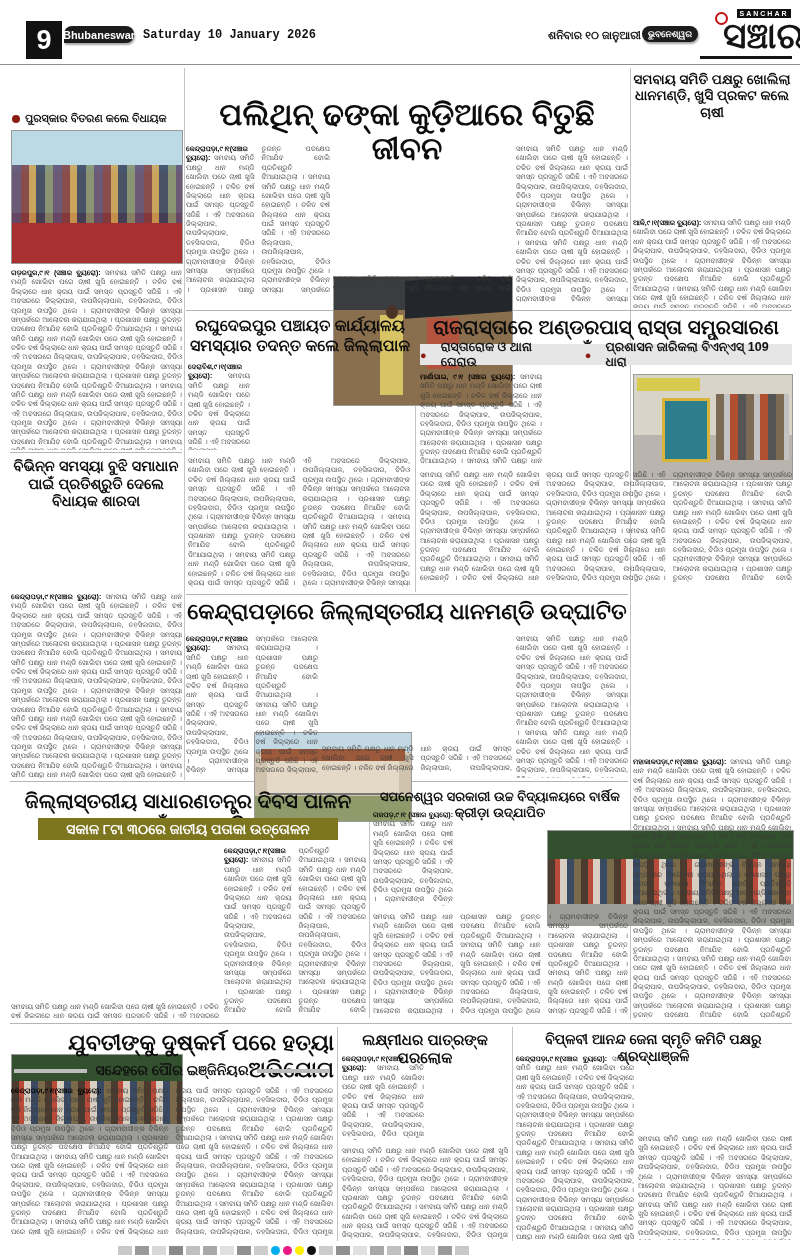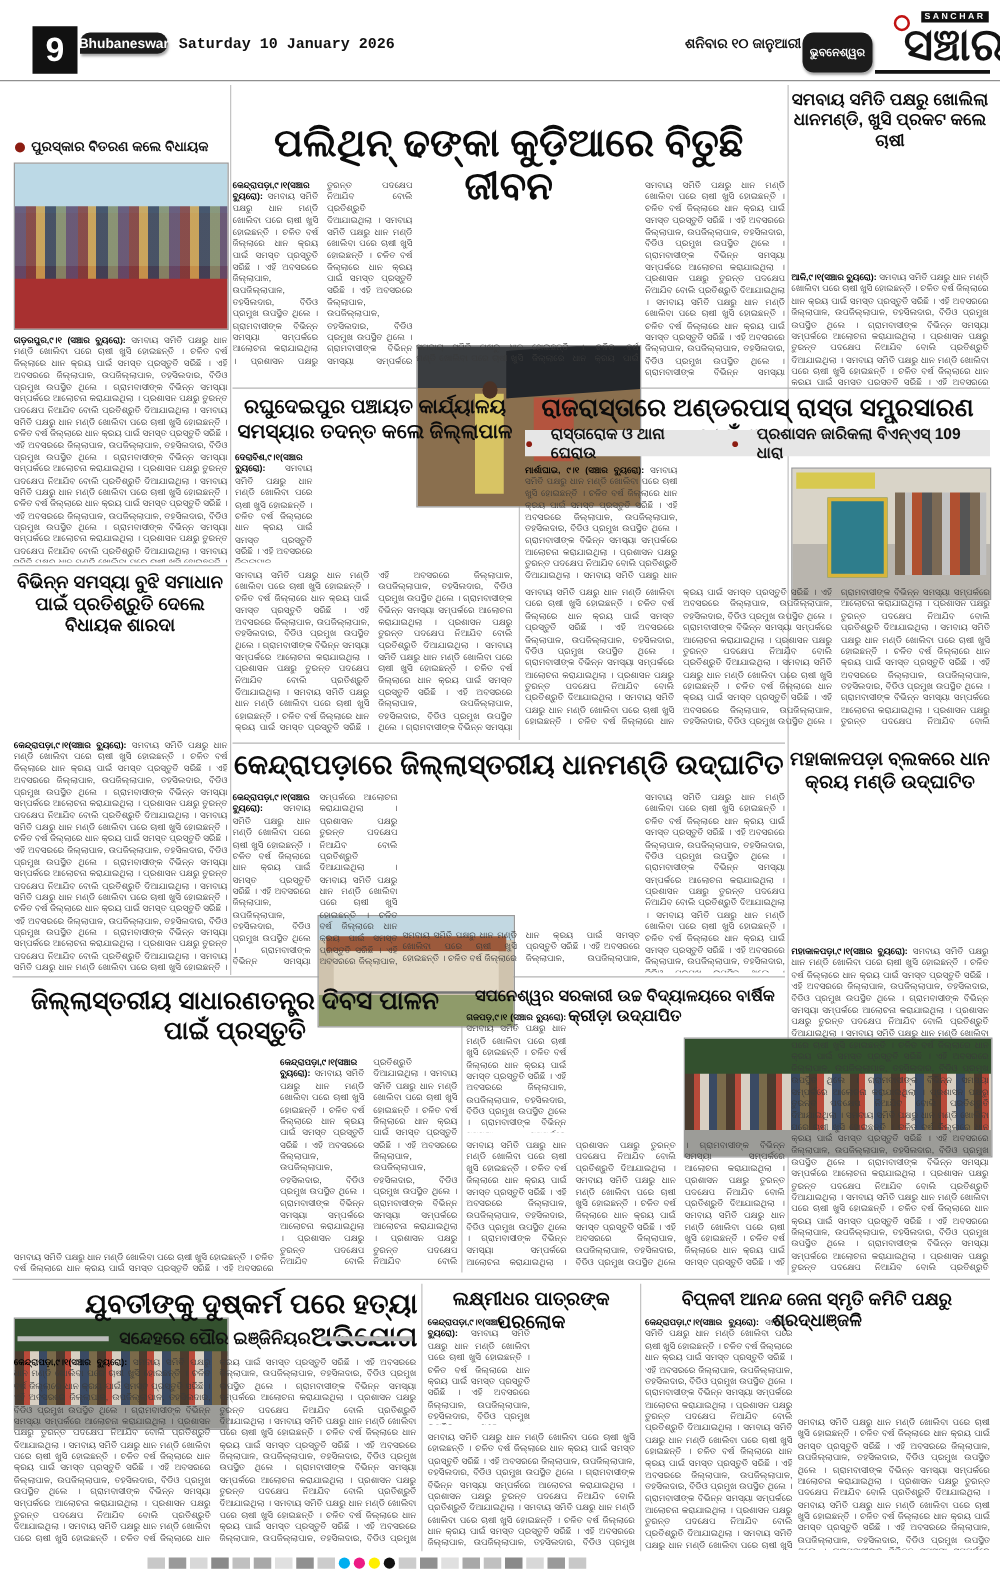--- a/index.html
+++ b/index.html
@@ -64,21 +64,21 @@
 </head>
 <body>
 
 <div id="page">
 
   <div class="abs pgnum" style="left:26px;top:21px;width:36px;height:38px;">9</div>
   <div class="abs ed-pill" style="left:64px;top:26px;width:70px;height:17px;">Bhubaneswar</div>
   <div class="abs date-en" style="left:143px;top:28px;">Saturday 10 January 2026</div>
 
   <div class="abs date-or" style="left:548px;top:29px;">ଶନିବାର ୧୦ ଜାନୁଆରୀ ୨୦୨୬</div>
-  <div class="abs ed-pill" style="left:642px;top:26px;width:56px;height:32px;border-radius:9px;font-size:9px;">ଭୁବନେଶ୍ୱର</div>
+  <div class="abs ed-pill" style="left:642px;top:26px;width:56px;height:16px;border-radius:9px;font-size:9px;">ଭୁବନେଶ୍ୱର</div>
 
   <div class="abs mast-small" style="left:737px;top:9px;width:54px;height:9px;">SANCHAR</div>
   <div class="abs mast-dot" style="left:715px;top:12px;"></div>
   <div class="abs mast" style="left:702px;top:18px;margin-left:21px;">ସଞ୍ଚାର</div>
   <div class="abs mast-under" style="left:700px;top:56px;width:92px;height:3px;"></div>
 
   <div class="abs hline" style="left:0;top:64px;width:800px;background:#8f8f8f;"></div>
 
   <div class="abs vline" style="left:184px;top:68px;height:712px;"></div>
   <div class="abs vline" style="left:630px;top:68px;height:952px;"></div>
@@ -160,27 +160,27 @@
   </div>
 
   <div class="abs hl" style="left:186px;top:599px;width:442px;font-size:22px;">କେନ୍ଦ୍ରାପଡ଼ାରେ ଜିଲ୍ଲାସ୍ତରୀୟ ଧାନମଣ୍ଡି ଉଦ୍‌ଘାଟିତ</div>
   <div class="abs body cols2" style="left:186px;top:634px;width:132px;height:144px;">
     <b class="dl">କେନ୍ଦ୍ରାପଡ଼ା,୯।୧(ସଞ୍ଚାର ବ୍ୟୁରୋ):</b> <span>ସମବାୟ ସମିତି ପକ୍ଷରୁ ଧାନ ମଣ୍ଡି ଖୋଲିବା ପରେ ଚାଷୀ ଖୁସି ହୋଇଛନ୍ତି । ଚଳିତ ବର୍ଷ ଜିଲ୍ଲାରେ ଧାନ କ୍ରୟ ପାଇଁ ସମସ୍ତ ପ୍ରସ୍ତୁତି ସରିଛି । ଏହି ଅବସରରେ ଜିଲ୍ଲାପାଳ, ଉପଜିଲ୍ଲାପାଳ, ତହସିଲଦାର, ବିଡିଓ ପ୍ରମୁଖ ଉପସ୍ଥିତ ଥିଲେ । ଗ୍ରାମବାସୀଙ୍କ ବିଭିନ୍ନ ସମସ୍ୟା ସମ୍ପର୍କରେ ଆଲୋଚନା କରାଯାଇଥିଲା । ପ୍ରଶାସନ ପକ୍ଷରୁ ତୁରନ୍ତ ପଦକ୍ଷେପ ନିଆଯିବ ବୋଲି ପ୍ରତିଶ୍ରୁତି ଦିଆଯାଇଥିଲା । ସମବାୟ ସମିତି ପକ୍ଷରୁ ଧାନ ମଣ୍ଡି ଖୋଲିବା ପରେ ଚାଷୀ ଖୁସି ହୋଇଛନ୍ତି । ଚଳିତ ବର୍ଷ ଜିଲ୍ଲାରେ ଧାନ କ୍ରୟ ପାଇଁ ସମସ୍ତ ପ୍ରସ୍ତୁତି ସରିଛି । ଏହି ଅବସରରେ ଜିଲ୍ଲାପାଳ, ଉପଜିଲ୍ଲାପାଳ, ତହସିଲଦାର, ବିଡିଓ ପ୍ରମୁଖ ଉପସ୍ଥିତ ଥିଲେ । ଗ୍ରାମବାସୀଙ୍କ ବିଭିନ୍ନ ସମସ୍ୟା ସମ୍ପର୍କରେ ଆଲୋଚନା କରାଯାଇଥିଲା । ପ୍ରଶାସନ ପକ୍ଷରୁ ତୁରନ୍ତ ପଦକ୍ଷେପ ନିଆଯିବ ବୋଲି ପ୍ରତିଶ୍ରୁତି ଦିଆଯାଇଥିଲା । ସମବାୟ ସମିତି ପକ୍ଷରୁ ଧାନ ମଣ୍ଡି ଖୋଲିବା ପରେ ଚାଷୀ ଖୁସି ହୋଇଛନ୍ତି । ଚଳିତ ବର୍ଷ ଜିଲ୍ଲାରେ ଧାନ କ୍ରୟ ପାଇଁ ସମସ୍ତ ପ୍ରସ୍ତୁତି ସରିଛି । ଏହି ଅବସରରେ ଜିଲ୍ଲାପାଳ, ଉପଜିଲ୍ଲାପାଳ, ତହସିଲଦାର, ବିଡିଓ ପ୍ରମୁଖ ଉପସ୍ଥିତ ଥିଲେ । ଗ୍ରାମବାସୀଙ୍କ ବିଭିନ୍ନ ସମସ୍ୟା ସମ୍ପର୍କରେ ଆଲୋଚନା କରାଯାଇଥିଲା । ପ୍ରଶାସନ ପକ୍ଷରୁ ତୁରନ୍ତ ପଦକ୍ଷେପ ନିଆଯିବ ବୋଲି ପ୍ରତିଶ୍ରୁତି ଦିଆଯାଇଥିଲା । ସମବାୟ ସମିତି ପକ୍ଷରୁ ଧାନ ମଣ୍ଡି ଖୋଲିବା ପରେ ଚାଷୀ ଖୁସି ହୋଇଛନ୍ତି । ଚଳିତ ବର୍ଷ ଜିଲ୍ଲାରେ ଧାନ କ୍ରୟ ପାଇଁ ସମସ୍ତ ପ୍ରସ୍ତୁତି ସରିଛି । ଏହି ଅବସରରେ ଜିଲ୍ଲାପାଳ, ଉପଜିଲ୍ଲାପାଳ, ତହସିଲଦାର, ବିଡିଓ ପ୍ରମୁଖ ଉପସ୍ଥିତ ଥିଲେ । ଗ୍ରାମବାସୀଙ୍କ ବିଭିନ୍ନ ସମସ୍ୟା ସମ୍ପର୍କରେ ଆଲୋଚନା କରାଯାଇଥିଲା । ପ୍ରଶାସନ ପକ୍ଷରୁ ତୁରନ୍ତ ପଦକ୍ଷେପ ନିଆଯିବ ବୋଲି ପ୍ରତିଶ୍ରୁତି ଦିଆଯାଇଥିଲା । </span>
   </div>
 
   <div class="abs body cols2" style="left:322px;top:744px;width:190px;height:34px;"><span>ସମବାୟ ସମିତି ପକ୍ଷରୁ ଧାନ ମଣ୍ଡି ଖୋଲିବା ପରେ ଚାଷୀ ଖୁସି ହୋଇଛନ୍ତି । ଚଳିତ ବର୍ଷ ଜିଲ୍ଲାରେ ଧାନ କ୍ରୟ ପାଇଁ ସମସ୍ତ ପ୍ରସ୍ତୁତି ସରିଛି । ଏହି ଅବସରରେ ଜିଲ୍ଲାପାଳ, ଉପଜିଲ୍ଲାପାଳ, ତହସିଲଦାର, ବିଡିଓ ପ୍ରମୁଖ ଉପସ୍ଥିତ ଥିଲେ । ଗ୍ରାମବାସୀଙ୍କ ବିଭିନ୍ନ ସମସ୍ୟା ସମ୍ପର୍କରେ ଆଲୋଚନା କରାଯାଇଥିଲା । ପ୍ରଶାସନ ପକ୍ଷରୁ ତୁରନ୍ତ ପଦକ୍ଷେପ ନିଆଯିବ ବୋଲି ପ୍ରତିଶ୍ରୁତି ଦିଆଯାଇଥିଲା । ସମବାୟ ସମିତି ପକ୍ଷରୁ ଧାନ ମଣ୍ଡି ଖୋଲିବା ପରେ ଚାଷୀ ଖୁସି ହୋଇଛନ୍ତି । ଚଳିତ ବର୍ଷ ଜିଲ୍ଲାରେ ଧାନ କ୍ରୟ ପାଇଁ ସମସ୍ତ ପ୍ରସ୍ତୁତି ସରିଛି । ଏହି ଅବସରରେ ଜିଲ୍ଲାପାଳ, ଉପଜିଲ୍ଲାପାଳ, ତହସିଲଦାର, ବିଡିଓ ପ୍ରମୁଖ ଉପସ୍ଥିତ ଥିଲେ । ଗ୍ରାମବାସୀଙ୍କ ବିଭିନ୍ନ ସମସ୍ୟା ସମ୍ପର୍କରେ ଆଲୋଚନା କରାଯାଇଥିଲା । ପ୍ରଶାସନ ପକ୍ଷରୁ ତୁରନ୍ତ ପଦକ୍ଷେପ ନିଆଯିବ ବୋଲି ପ୍ରତିଶ୍ରୁତି ଦିଆଯାଇଥିଲା । </span></div>
   <div class="abs body" style="left:516px;top:634px;width:112px;height:144px;"><span>ସମବାୟ ସମିତି ପକ୍ଷରୁ ଧାନ ମଣ୍ଡି ଖୋଲିବା ପରେ ଚାଷୀ ଖୁସି ହୋଇଛନ୍ତି । ଚଳିତ ବର୍ଷ ଜିଲ୍ଲାରେ ଧାନ କ୍ରୟ ପାଇଁ ସମସ୍ତ ପ୍ରସ୍ତୁତି ସରିଛି । ଏହି ଅବସରରେ ଜିଲ୍ଲାପାଳ, ଉପଜିଲ୍ଲାପାଳ, ତହସିଲଦାର, ବିଡିଓ ପ୍ରମୁଖ ଉପସ୍ଥିତ ଥିଲେ । ଗ୍ରାମବାସୀଙ୍କ ବିଭିନ୍ନ ସମସ୍ୟା ସମ୍ପର୍କରେ ଆଲୋଚନା କରାଯାଇଥିଲା । ପ୍ରଶାସନ ପକ୍ଷରୁ ତୁରନ୍ତ ପଦକ୍ଷେପ ନିଆଯିବ ବୋଲି ପ୍ରତିଶ୍ରୁତି ଦିଆଯାଇଥିଲା । ସମବାୟ ସମିତି ପକ୍ଷରୁ ଧାନ ମଣ୍ଡି ଖୋଲିବା ପରେ ଚାଷୀ ଖୁସି ହୋଇଛନ୍ତି । ଚଳିତ ବର୍ଷ ଜିଲ୍ଲାରେ ଧାନ କ୍ରୟ ପାଇଁ ସମସ୍ତ ପ୍ରସ୍ତୁତି ସରିଛି । ଏହି ଅବସରରେ ଜିଲ୍ଲାପାଳ, ଉପଜିଲ୍ଲାପାଳ, ତହସିଲଦାର, ବିଡିଓ ପ୍ରମୁଖ ଉପସ୍ଥିତ ଥିଲେ । ଗ୍ରାମବାସୀଙ୍କ ବିଭିନ୍ନ ସମସ୍ୟା ସମ୍ପର୍କରେ ଆଲୋଚନା କରାଯାଇଥିଲା । ପ୍ରଶାସନ ପକ୍ଷରୁ ତୁରନ୍ତ ପଦକ୍ଷେପ ନିଆଯିବ ବୋଲି ପ୍ରତିଶ୍ରୁତି ଦିଆଯାଇଥିଲା । ସମବାୟ ସମିତି ପକ୍ଷରୁ ଧାନ ମଣ୍ଡି ଖୋଲିବା ପରେ ଚାଷୀ ଖୁସି ହୋଇଛନ୍ତି । ଚଳିତ ବର୍ଷ ଜିଲ୍ଲାରେ ଧାନ କ୍ରୟ ପାଇଁ ସମସ୍ତ ପ୍ରସ୍ତୁତି ସରିଛି । ଏହି ଅବସରରେ ଜିଲ୍ଲାପାଳ, ଉପଜିଲ୍ଲାପାଳ, ତହସିଲଦାର, ବିଡିଓ ପ୍ରମୁଖ ଉପସ୍ଥିତ ଥିଲେ । ଗ୍ରାମବାସୀଙ୍କ ବିଭିନ୍ନ ସମସ୍ୟା ସମ୍ପର୍କରେ ଆଲୋଚନା କରାଯାଇଥିଲା । ପ୍ରଶାସନ ପକ୍ଷରୁ ତୁରନ୍ତ ପଦକ୍ଷେପ ନିଆଯିବ ବୋଲି ପ୍ରତିଶ୍ରୁତି ଦିଆଯାଇଥିଲା । ସମବାୟ ସମିତି ପକ୍ଷରୁ ଧାନ ମଣ୍ଡି ଖୋଲିବା ପରେ ଚାଷୀ ଖୁସି ହୋଇଛନ୍ତି । ଚଳିତ ବର୍ଷ ଜିଲ୍ଲାରେ ଧାନ କ୍ରୟ ପାଇଁ ସମସ୍ତ ପ୍ରସ୍ତୁତି ସରିଛି । ଏହି ଅବସରରେ ଜିଲ୍ଲାପାଳ, ଉପଜିଲ୍ଲାପାଳ, ତହସିଲଦାର, ବିଡିଓ ପ୍ରମୁଖ ଉପସ୍ଥିତ ଥିଲେ । ଗ୍ରାମବାସୀଙ୍କ ବିଭିନ୍ନ ସମସ୍ୟା ସମ୍ପର୍କରେ ଆଲୋଚନା କରାଯାଇଥିଲା । ପ୍ରଶାସନ ପକ୍ଷରୁ ତୁରନ୍ତ ପଦକ୍ଷେପ ନିଆଯିବ ବୋଲି ପ୍ରତିଶ୍ରୁତି ଦିଆଯାଇଥିଲା । </span></div>
 
-  <div class="abs hl" style="left:632px;top:599px;width:160px;font-size:15px;">ମହାକାଳପଡ଼ା ବ୍ଲକରେ ଧାନ କ୍ରୟ ମଣ୍ଡି ଉଦ୍‌ଘାଟିତ</div>
 
   <div class="abs body" style="left:633px;top:757px;width:158px;height:261px;">
     <b class="dl">ମହାକାଳପଡ଼ା,୯।୧(ସଞ୍ଚାର ବ୍ୟୁରୋ):</b> <span>ସମବାୟ ସମିତି ପକ୍ଷରୁ ଧାନ ମଣ୍ଡି ଖୋଲିବା ପରେ ଚାଷୀ ଖୁସି ହୋଇଛନ୍ତି । ଚଳିତ ବର୍ଷ ଜିଲ୍ଲାରେ ଧାନ କ୍ରୟ ପାଇଁ ସମସ୍ତ ପ୍ରସ୍ତୁତି ସରିଛି । ଏହି ଅବସରରେ ଜିଲ୍ଲାପାଳ, ଉପଜିଲ୍ଲାପାଳ, ତହସିଲଦାର, ବିଡିଓ ପ୍ରମୁଖ ଉପସ୍ଥିତ ଥିଲେ । ଗ୍ରାମବାସୀଙ୍କ ବିଭିନ୍ନ ସମସ୍ୟା ସମ୍ପର୍କରେ ଆଲୋଚନା କରାଯାଇଥିଲା । ପ୍ରଶାସନ ପକ୍ଷରୁ ତୁରନ୍ତ ପଦକ୍ଷେପ ନିଆଯିବ ବୋଲି ପ୍ରତିଶ୍ରୁତି ଦିଆଯାଇଥିଲା । ସମବାୟ ସମିତି ପକ୍ଷରୁ ଧାନ ମଣ୍ଡି ଖୋଲିବା ପରେ ଚାଷୀ ଖୁସି ହୋଇଛନ୍ତି । ଚଳିତ ବର୍ଷ ଜିଲ୍ଲାରେ ଧାନ କ୍ରୟ ପାଇଁ ସମସ୍ତ ପ୍ରସ୍ତୁତି ସରିଛି । ଏହି ଅବସରରେ ଜିଲ୍ଲାପାଳ, ଉପଜିଲ୍ଲାପାଳ, ତହସିଲଦାର, ବିଡିଓ ପ୍ରମୁଖ ଉପସ୍ଥିତ ଥିଲେ । ଗ୍ରାମବାସୀଙ୍କ ବିଭିନ୍ନ ସମସ୍ୟା ସମ୍ପର୍କରେ ଆଲୋଚନା କରାଯାଇଥିଲା । ପ୍ରଶାସନ ପକ୍ଷରୁ ତୁରନ୍ତ ପଦକ୍ଷେପ ନିଆଯିବ ବୋଲି ପ୍ରତିଶ୍ରୁତି ଦିଆଯାଇଥିଲା । ସମବାୟ ସମିତି ପକ୍ଷରୁ ଧାନ ମଣ୍ଡି ଖୋଲିବା ପରେ ଚାଷୀ ଖୁସି ହୋଇଛନ୍ତି । ଚଳିତ ବର୍ଷ ଜିଲ୍ଲାରେ ଧାନ କ୍ରୟ ପାଇଁ ସମସ୍ତ ପ୍ରସ୍ତୁତି ସରିଛି । ଏହି ଅବସରରେ ଜିଲ୍ଲାପାଳ, ଉପଜିଲ୍ଲାପାଳ, ତହସିଲଦାର, ବିଡିଓ ପ୍ରମୁଖ ଉପସ୍ଥିତ ଥିଲେ । ଗ୍ରାମବାସୀଙ୍କ ବିଭିନ୍ନ ସମସ୍ୟା ସମ୍ପର୍କରେ ଆଲୋଚନା କରାଯାଇଥିଲା । ପ୍ରଶାସନ ପକ୍ଷରୁ ତୁରନ୍ତ ପଦକ୍ଷେପ ନିଆଯିବ ବୋଲି ପ୍ରତିଶ୍ରୁତି ଦିଆଯାଇଥିଲା । ସମବାୟ ସମିତି ପକ୍ଷରୁ ଧାନ ମଣ୍ଡି ଖୋଲିବା ପରେ ଚାଷୀ ଖୁସି ହୋଇଛନ୍ତି । ଚଳିତ ବର୍ଷ ଜିଲ୍ଲାରେ ଧାନ କ୍ରୟ ପାଇଁ ସମସ୍ତ ପ୍ରସ୍ତୁତି ସରିଛି । ଏହି ଅବସରରେ ଜିଲ୍ଲାପାଳ, ଉପଜିଲ୍ଲାପାଳ, ତହସିଲଦାର, ବିଡିଓ ପ୍ରମୁଖ ଉପସ୍ଥିତ ଥିଲେ । ଗ୍ରାମବାସୀଙ୍କ ବିଭିନ୍ନ ସମସ୍ୟା ସମ୍ପର୍କରେ ଆଲୋଚନା କରାଯାଇଥିଲା । ପ୍ରଶାସନ ପକ୍ଷରୁ ତୁରନ୍ତ ପଦକ୍ଷେପ ନିଆଯିବ ବୋଲି ପ୍ରତିଶ୍ରୁତି ଦିଆଯାଇଥିଲା । ସମବାୟ ସମିତି ପକ୍ଷରୁ ଧାନ ମଣ୍ଡି ଖୋଲିବା ପରେ ଚାଷୀ ଖୁସି ହୋଇଛନ୍ତି । ଚଳିତ ବର୍ଷ ଜିଲ୍ଲାରେ ଧାନ କ୍ରୟ ପାଇଁ ସମସ୍ତ ପ୍ରସ୍ତୁତି ସରିଛି । ଏହି ଅବସରରେ ଜିଲ୍ଲାପାଳ, ଉପଜିଲ୍ଲାପାଳ, ତହସିଲଦାର, ବିଡିଓ ପ୍ରମୁଖ ଉପସ୍ଥିତ ଥିଲେ । ଗ୍ରାମବାସୀଙ୍କ ବିଭିନ୍ନ ସମସ୍ୟା ସମ୍ପର୍କରେ ଆଲୋଚନା କରାଯାଇଥିଲା । ପ୍ରଶାସନ ପକ୍ଷରୁ ତୁରନ୍ତ ପଦକ୍ଷେପ ନିଆଯିବ ବୋଲି ପ୍ରତିଶ୍ରୁତି ଦିଆଯାଇଥିଲା । ସମବାୟ ସମିତି ପକ୍ଷରୁ ଧାନ ମଣ୍ଡି ଖୋଲିବା ପରେ ଚାଷୀ ଖୁସି ହୋଇଛନ୍ତି । ଚଳିତ ବର୍ଷ ଜିଲ୍ଲାରେ ଧାନ କ୍ରୟ ପାଇଁ ସମସ୍ତ ପ୍ରସ୍ତୁତି ସରିଛି । ଏହି ଅବସରରେ ଜିଲ୍ଲାପାଳ, ଉପଜିଲ୍ଲାପାଳ, ତହସିଲଦାର, ବିଡିଓ ପ୍ରମୁଖ ଉପସ୍ଥିତ ଥିଲେ । ଗ୍ରାମବାସୀଙ୍କ ବିଭିନ୍ନ ସମସ୍ୟା ସମ୍ପର୍କରେ ଆଲୋଚନା କରାଯାଇଥିଲା । ପ୍ରଶାସନ ପକ୍ଷରୁ ତୁରନ୍ତ ପଦକ୍ଷେପ ନିଆଯିବ ବୋଲି ପ୍ରତିଶ୍ରୁତି ଦିଆଯାଇଥିଲା । ସମବାୟ ସମିତି ପକ୍ଷରୁ ଧାନ ମଣ୍ଡି ଖୋଲିବା ପରେ ଚାଷୀ ଖୁସି ହୋଇଛନ୍ତି । ଚଳିତ ବର୍ଷ ଜିଲ୍ଲାରେ ଧାନ କ୍ରୟ ପାଇଁ ସମସ୍ତ ପ୍ରସ୍ତୁତି ସରିଛି । ଏହି ଅବସରରେ ଜିଲ୍ଲାପାଳ, ଉପଜିଲ୍ଲାପାଳ, ତହସିଲଦାର, ବିଡିଓ ପ୍ରମୁଖ ଉପସ୍ଥିତ ଥିଲେ । ଗ୍ରାମବାସୀଙ୍କ ବିଭିନ୍ନ ସମସ୍ୟା ସମ୍ପର୍କରେ ଆଲୋଚନା କରାଯାଇଥିଲା । ପ୍ରଶାସନ ପକ୍ଷରୁ ତୁରନ୍ତ ପଦକ୍ଷେପ ନିଆଯିବ ବୋଲି ପ୍ରତିଶ୍ରୁତି ଦିଆଯାଇଥିଲା । ସମବାୟ ସମିତି ପକ୍ଷରୁ ଧାନ ମଣ୍ଡି ଖୋଲିବା ପରେ ଚାଷୀ ଖୁସି ହୋଇଛନ୍ତି । ଚଳିତ ବର୍ଷ ଜିଲ୍ଲାରେ ଧାନ କ୍ରୟ ପାଇଁ ସମସ୍ତ ପ୍ରସ୍ତୁତି ସରିଛି । ଏହି ଅବସରରେ ଜିଲ୍ଲାପାଳ, ଉପଜିଲ୍ଲାପାଳ, ତହସିଲଦାର, ବିଡିଓ ପ୍ରମୁଖ ଉପସ୍ଥିତ ଥିଲେ । ଗ୍ରାମବାସୀଙ୍କ ବିଭିନ୍ନ ସମସ୍ୟା ସମ୍ପର୍କରେ ଆଲୋଚନା କରାଯାଇଥିଲା । ପ୍ରଶାସନ ପକ୍ଷରୁ ତୁରନ୍ତ ପଦକ୍ଷେପ ନିଆଯିବ ବୋଲି ପ୍ରତିଶ୍ରୁତି ଦିଆଯାଇଥିଲା । </span>
   </div>
 
   <div class="abs hl" style="left:10px;top:789px;width:356px;font-size:20px;">ଜିଲ୍ଲାସ୍ତରୀୟ ସାଧାରଣତନ୍ତ୍ର ଦିବସ ପାଳନ ପାଇଁ ପ୍ରସ୍ତୁତି</div>
+  <div class="abs olive-bar" style="left:38px;top:818px;width:300px;height:22px;">ସକାଳ ୮ଟା ୩୦ରେ ଜାତୀୟ ପତାକା ଉତ୍ତୋଳନ</div>
 
   <div class="abs body cols2" style="left:224px;top:846px;width:142px;height:172px;">
     <b class="dl">କେନ୍ଦ୍ରାପଡ଼ା,୯।୧(ସଞ୍ଚାର ବ୍ୟୁରୋ):</b> <span>ସମବାୟ ସମିତି ପକ୍ଷରୁ ଧାନ ମଣ୍ଡି ଖୋଲିବା ପରେ ଚାଷୀ ଖୁସି ହୋଇଛନ୍ତି । ଚଳିତ ବର୍ଷ ଜିଲ୍ଲାରେ ଧାନ କ୍ରୟ ପାଇଁ ସମସ୍ତ ପ୍ରସ୍ତୁତି ସରିଛି । ଏହି ଅବସରରେ ଜିଲ୍ଲାପାଳ, ଉପଜିଲ୍ଲାପାଳ, ତହସିଲଦାର, ବିଡିଓ ପ୍ରମୁଖ ଉପସ୍ଥିତ ଥିଲେ । ଗ୍ରାମବାସୀଙ୍କ ବିଭିନ୍ନ ସମସ୍ୟା ସମ୍ପର୍କରେ ଆଲୋଚନା କରାଯାଇଥିଲା । ପ୍ରଶାସନ ପକ୍ଷରୁ ତୁରନ୍ତ ପଦକ୍ଷେପ ନିଆଯିବ ବୋଲି ପ୍ରତିଶ୍ରୁତି ଦିଆଯାଇଥିଲା । ସମବାୟ ସମିତି ପକ୍ଷରୁ ଧାନ ମଣ୍ଡି ଖୋଲିବା ପରେ ଚାଷୀ ଖୁସି ହୋଇଛନ୍ତି । ଚଳିତ ବର୍ଷ ଜିଲ୍ଲାରେ ଧାନ କ୍ରୟ ପାଇଁ ସମସ୍ତ ପ୍ରସ୍ତୁତି ସରିଛି । ଏହି ଅବସରରେ ଜିଲ୍ଲାପାଳ, ଉପଜିଲ୍ଲାପାଳ, ତହସିଲଦାର, ବିଡିଓ ପ୍ରମୁଖ ଉପସ୍ଥିତ ଥିଲେ । ଗ୍ରାମବାସୀଙ୍କ ବିଭିନ୍ନ ସମସ୍ୟା ସମ୍ପର୍କରେ ଆଲୋଚନା କରାଯାଇଥିଲା । ପ୍ରଶାସନ ପକ୍ଷରୁ ତୁରନ୍ତ ପଦକ୍ଷେପ ନିଆଯିବ ବୋଲି ପ୍ରତିଶ୍ରୁତି ଦିଆଯାଇଥିଲା । ସମବାୟ ସମିତି ପକ୍ଷରୁ ଧାନ ମଣ୍ଡି ଖୋଲିବା ପରେ ଚାଷୀ ଖୁସି ହୋଇଛନ୍ତି । ଚଳିତ ବର୍ଷ ଜିଲ୍ଲାରେ ଧାନ କ୍ରୟ ପାଇଁ ସମସ୍ତ ପ୍ରସ୍ତୁତି ସରିଛି । ଏହି ଅବସରରେ ଜିଲ୍ଲାପାଳ, ଉପଜିଲ୍ଲାପାଳ, ତହସିଲଦାର, ବିଡିଓ ପ୍ରମୁଖ ଉପସ୍ଥିତ ଥିଲେ । ଗ୍ରାମବାସୀଙ୍କ ବିଭିନ୍ନ ସମସ୍ୟା ସମ୍ପର୍କରେ ଆଲୋଚନା କରାଯାଇଥିଲା । ପ୍ରଶାସନ ପକ୍ଷରୁ ତୁରନ୍ତ ପଦକ୍ଷେପ ନିଆଯିବ ବୋଲି ପ୍ରତିଶ୍ରୁତି ଦିଆଯାଇଥିଲା । ସମବାୟ ସମିତି ପକ୍ଷରୁ ଧାନ ମଣ୍ଡି ଖୋଲିବା ପରେ ଚାଷୀ ଖୁସି ହୋଇଛନ୍ତି । ଚଳିତ ବର୍ଷ ଜିଲ୍ଲାରେ ଧାନ କ୍ରୟ ପାଇଁ ସମସ୍ତ ପ୍ରସ୍ତୁତି ସରିଛି । ଏହି ଅବସରରେ ଜିଲ୍ଲାପାଳ, ଉପଜିଲ୍ଲାପାଳ, ତହସିଲଦାର, ବିଡିଓ ପ୍ରମୁଖ ଉପସ୍ଥିତ ଥିଲେ । ଗ୍ରାମବାସୀଙ୍କ ବିଭିନ୍ନ ସମସ୍ୟା ସମ୍ପର୍କରେ ଆଲୋଚନା କରାଯାଇଥିଲା । ପ୍ରଶାସନ ପକ୍ଷରୁ ତୁରନ୍ତ ପଦକ୍ଷେପ ନିଆଯିବ ବୋଲି ପ୍ରତିଶ୍ରୁତି ଦିଆଯାଇଥିଲା । ସମବାୟ ସମିତି ପକ୍ଷରୁ ଧାନ ମଣ୍ଡି ଖୋଲିବା ପରେ ଚାଷୀ ଖୁସି ହୋଇଛନ୍ତି । ଚଳିତ ବର୍ଷ ଜିଲ୍ଲାରେ ଧାନ କ୍ରୟ ପାଇଁ ସମସ୍ତ ପ୍ରସ୍ତୁତି ସରିଛି । ଏହି ଅବସରରେ ଜିଲ୍ଲାପାଳ, ଉପଜିଲ୍ଲାପାଳ, ତହସିଲଦାର, ବିଡିଓ ପ୍ରମୁଖ ଉପସ୍ଥିତ ଥିଲେ । ଗ୍ରାମବାସୀଙ୍କ ବିଭିନ୍ନ ସମସ୍ୟା ସମ୍ପର୍କରେ ଆଲୋଚନା କରାଯାଇଥିଲା । ପ୍ରଶାସନ ପକ୍ଷରୁ ତୁରନ୍ତ ପଦକ୍ଷେପ ନିଆଯିବ ବୋଲି ପ୍ରତିଶ୍ରୁତି ଦିଆଯାଇଥିଲା । </span>
   </div>
   <div class="abs body" style="left:11px;top:1002px;width:208px;height:16px;"><span>ସମବାୟ ସମିତି ପକ୍ଷରୁ ଧାନ ମଣ୍ଡି ଖୋଲିବା ପରେ ଚାଷୀ ଖୁସି ହୋଇଛନ୍ତି । ଚଳିତ ବର୍ଷ ଜିଲ୍ଲାରେ ଧାନ କ୍ରୟ ପାଇଁ ସମସ୍ତ ପ୍ରସ୍ତୁତି ସରିଛି । ଏହି ଅବସରରେ ଜିଲ୍ଲାପାଳ, ଉପଜିଲ୍ଲାପାଳ, ତହସିଲଦାର, ବିଡିଓ ପ୍ରମୁଖ ଉପସ୍ଥିତ ଥିଲେ । ଗ୍ରାମବାସୀଙ୍କ ବିଭିନ୍ନ ସମସ୍ୟା ସମ୍ପର୍କରେ ଆଲୋଚନା କରାଯାଇଥିଲା । ପ୍ରଶାସନ ପକ୍ଷରୁ ତୁରନ୍ତ ପଦକ୍ଷେପ ନିଆଯିବ ବୋଲି ପ୍ରତିଶ୍ରୁତି ଦିଆଯାଇଥିଲା । </span></div>
 
   <div class="abs hl" style="left:372px;top:789px;width:256px;font-size:13px;">ସପନେଶ୍ୱର ସରକାରୀ ଉଚ୍ଚ ବିଦ୍ୟାଳୟରେ ବାର୍ଷିକ କ୍ରୀଡ଼ା ଉଦ୍‌ଯାପିତ</div>
   <div class="abs body" style="left:373px;top:810px;width:80px;height:96px;">
     <b class="dl">ଗଜପଡ଼,୯।୧ (ସଞ୍ଚାର ବ୍ୟୁରୋ):</b> <span>ସମବାୟ ସମିତି ପକ୍ଷରୁ ଧାନ ମଣ୍ଡି ଖୋଲିବା ପରେ ଚାଷୀ ଖୁସି ହୋଇଛନ୍ତି । ଚଳିତ ବର୍ଷ ଜିଲ୍ଲାରେ ଧାନ କ୍ରୟ ପାଇଁ ସମସ୍ତ ପ୍ରସ୍ତୁତି ସରିଛି । ଏହି ଅବସରରେ ଜିଲ୍ଲାପାଳ, ଉପଜିଲ୍ଲାପାଳ, ତହସିଲଦାର, ବିଡିଓ ପ୍ରମୁଖ ଉପସ୍ଥିତ ଥିଲେ । ଗ୍ରାମବାସୀଙ୍କ ବିଭିନ୍ନ ସମସ୍ୟା ସମ୍ପର୍କରେ ଆଲୋଚନା କରାଯାଇଥିଲା । ପ୍ରଶାସନ ପକ୍ଷରୁ ତୁରନ୍ତ ପଦକ୍ଷେପ ନିଆଯିବ ବୋଲି ପ୍ରତିଶ୍ରୁତି ଦିଆଯାଇଥିଲା । ସମବାୟ ସମିତି ପକ୍ଷରୁ ଧାନ ମଣ୍ଡି ଖୋଲିବା ପରେ ଚାଷୀ ଖୁସି ହୋଇଛନ୍ତି । ଚଳିତ ବର୍ଷ ଜିଲ୍ଲାରେ ଧାନ କ୍ରୟ ପାଇଁ ସମସ୍ତ ପ୍ରସ୍ତୁତି ସରିଛି । ଏହି ଅବସରରେ ଜିଲ୍ଲାପାଳ, ଉପଜିଲ୍ଲାପାଳ, ତହସିଲଦାର, ବିଡିଓ ପ୍ରମୁଖ ଉପସ୍ଥିତ ଥିଲେ । ଗ୍ରାମବାସୀଙ୍କ ବିଭିନ୍ନ ସମସ୍ୟା ସମ୍ପର୍କରେ ଆଲୋଚନା କରାଯାଇଥିଲା । ପ୍ରଶାସନ ପକ୍ଷରୁ ତୁରନ୍ତ ପଦକ୍ଷେପ ନିଆଯିବ ବୋଲି ପ୍ରତିଶ୍ରୁତି ଦିଆଯାଇଥିଲା । </span>
   </div>

